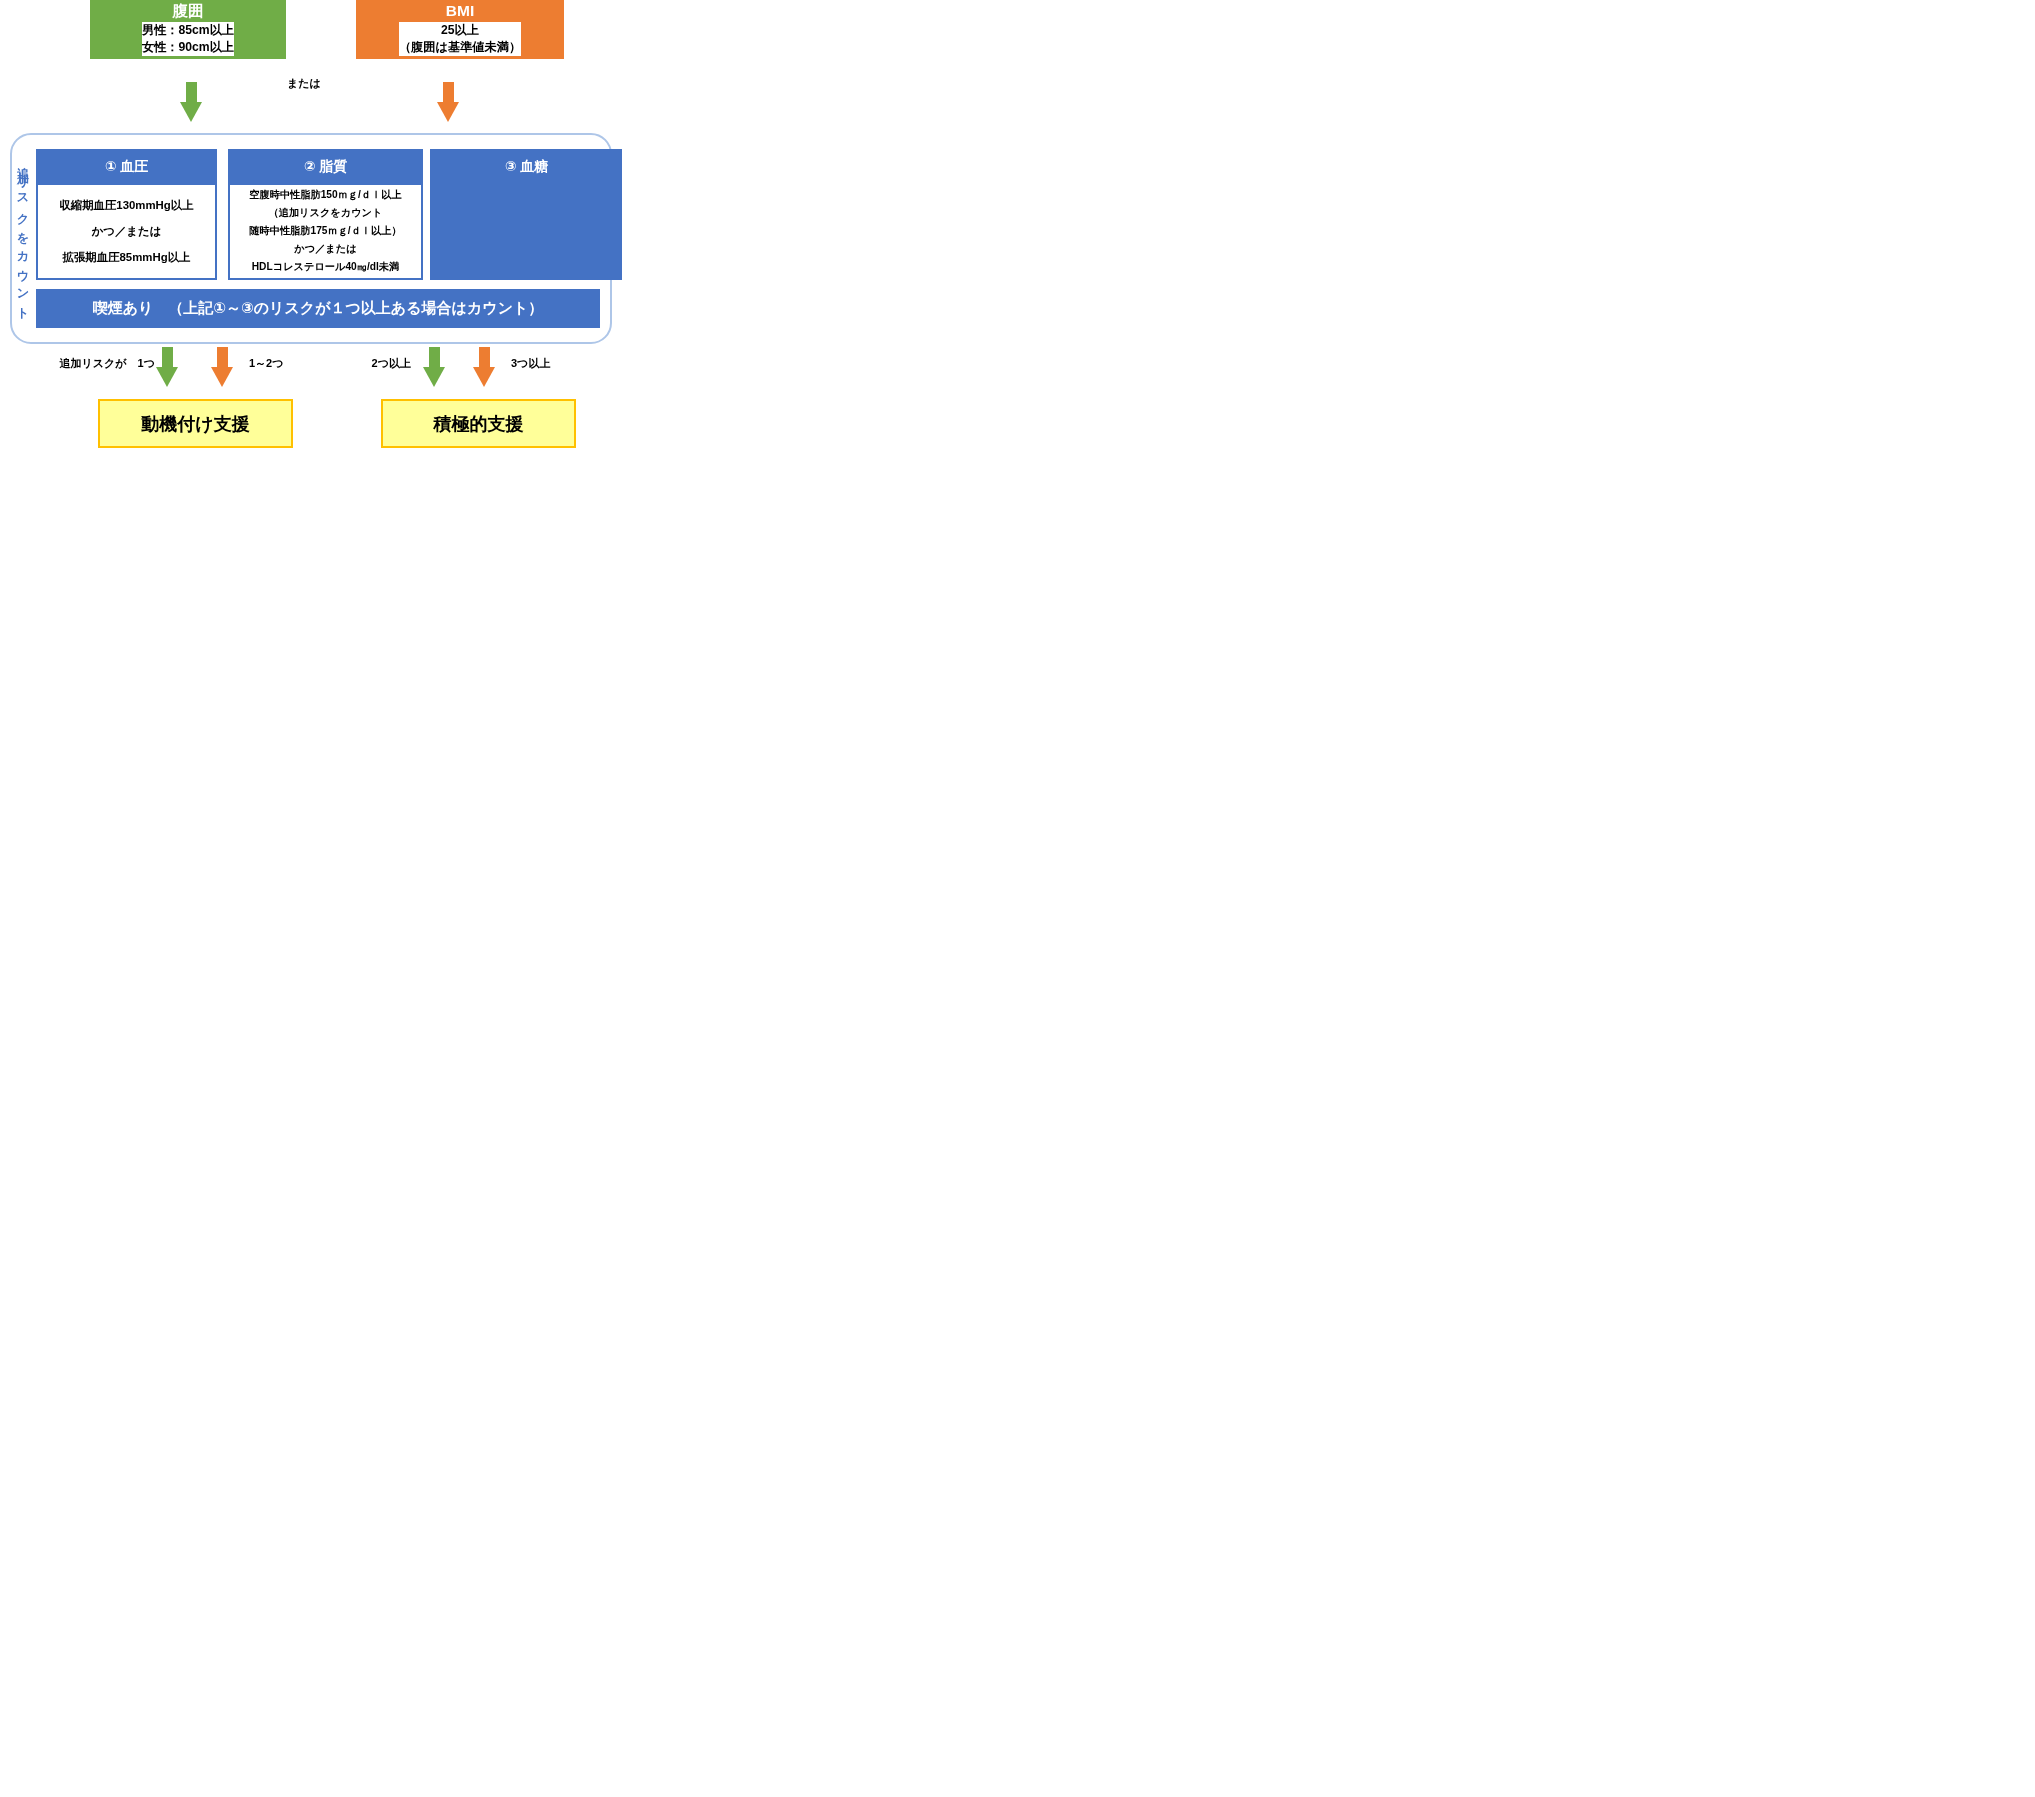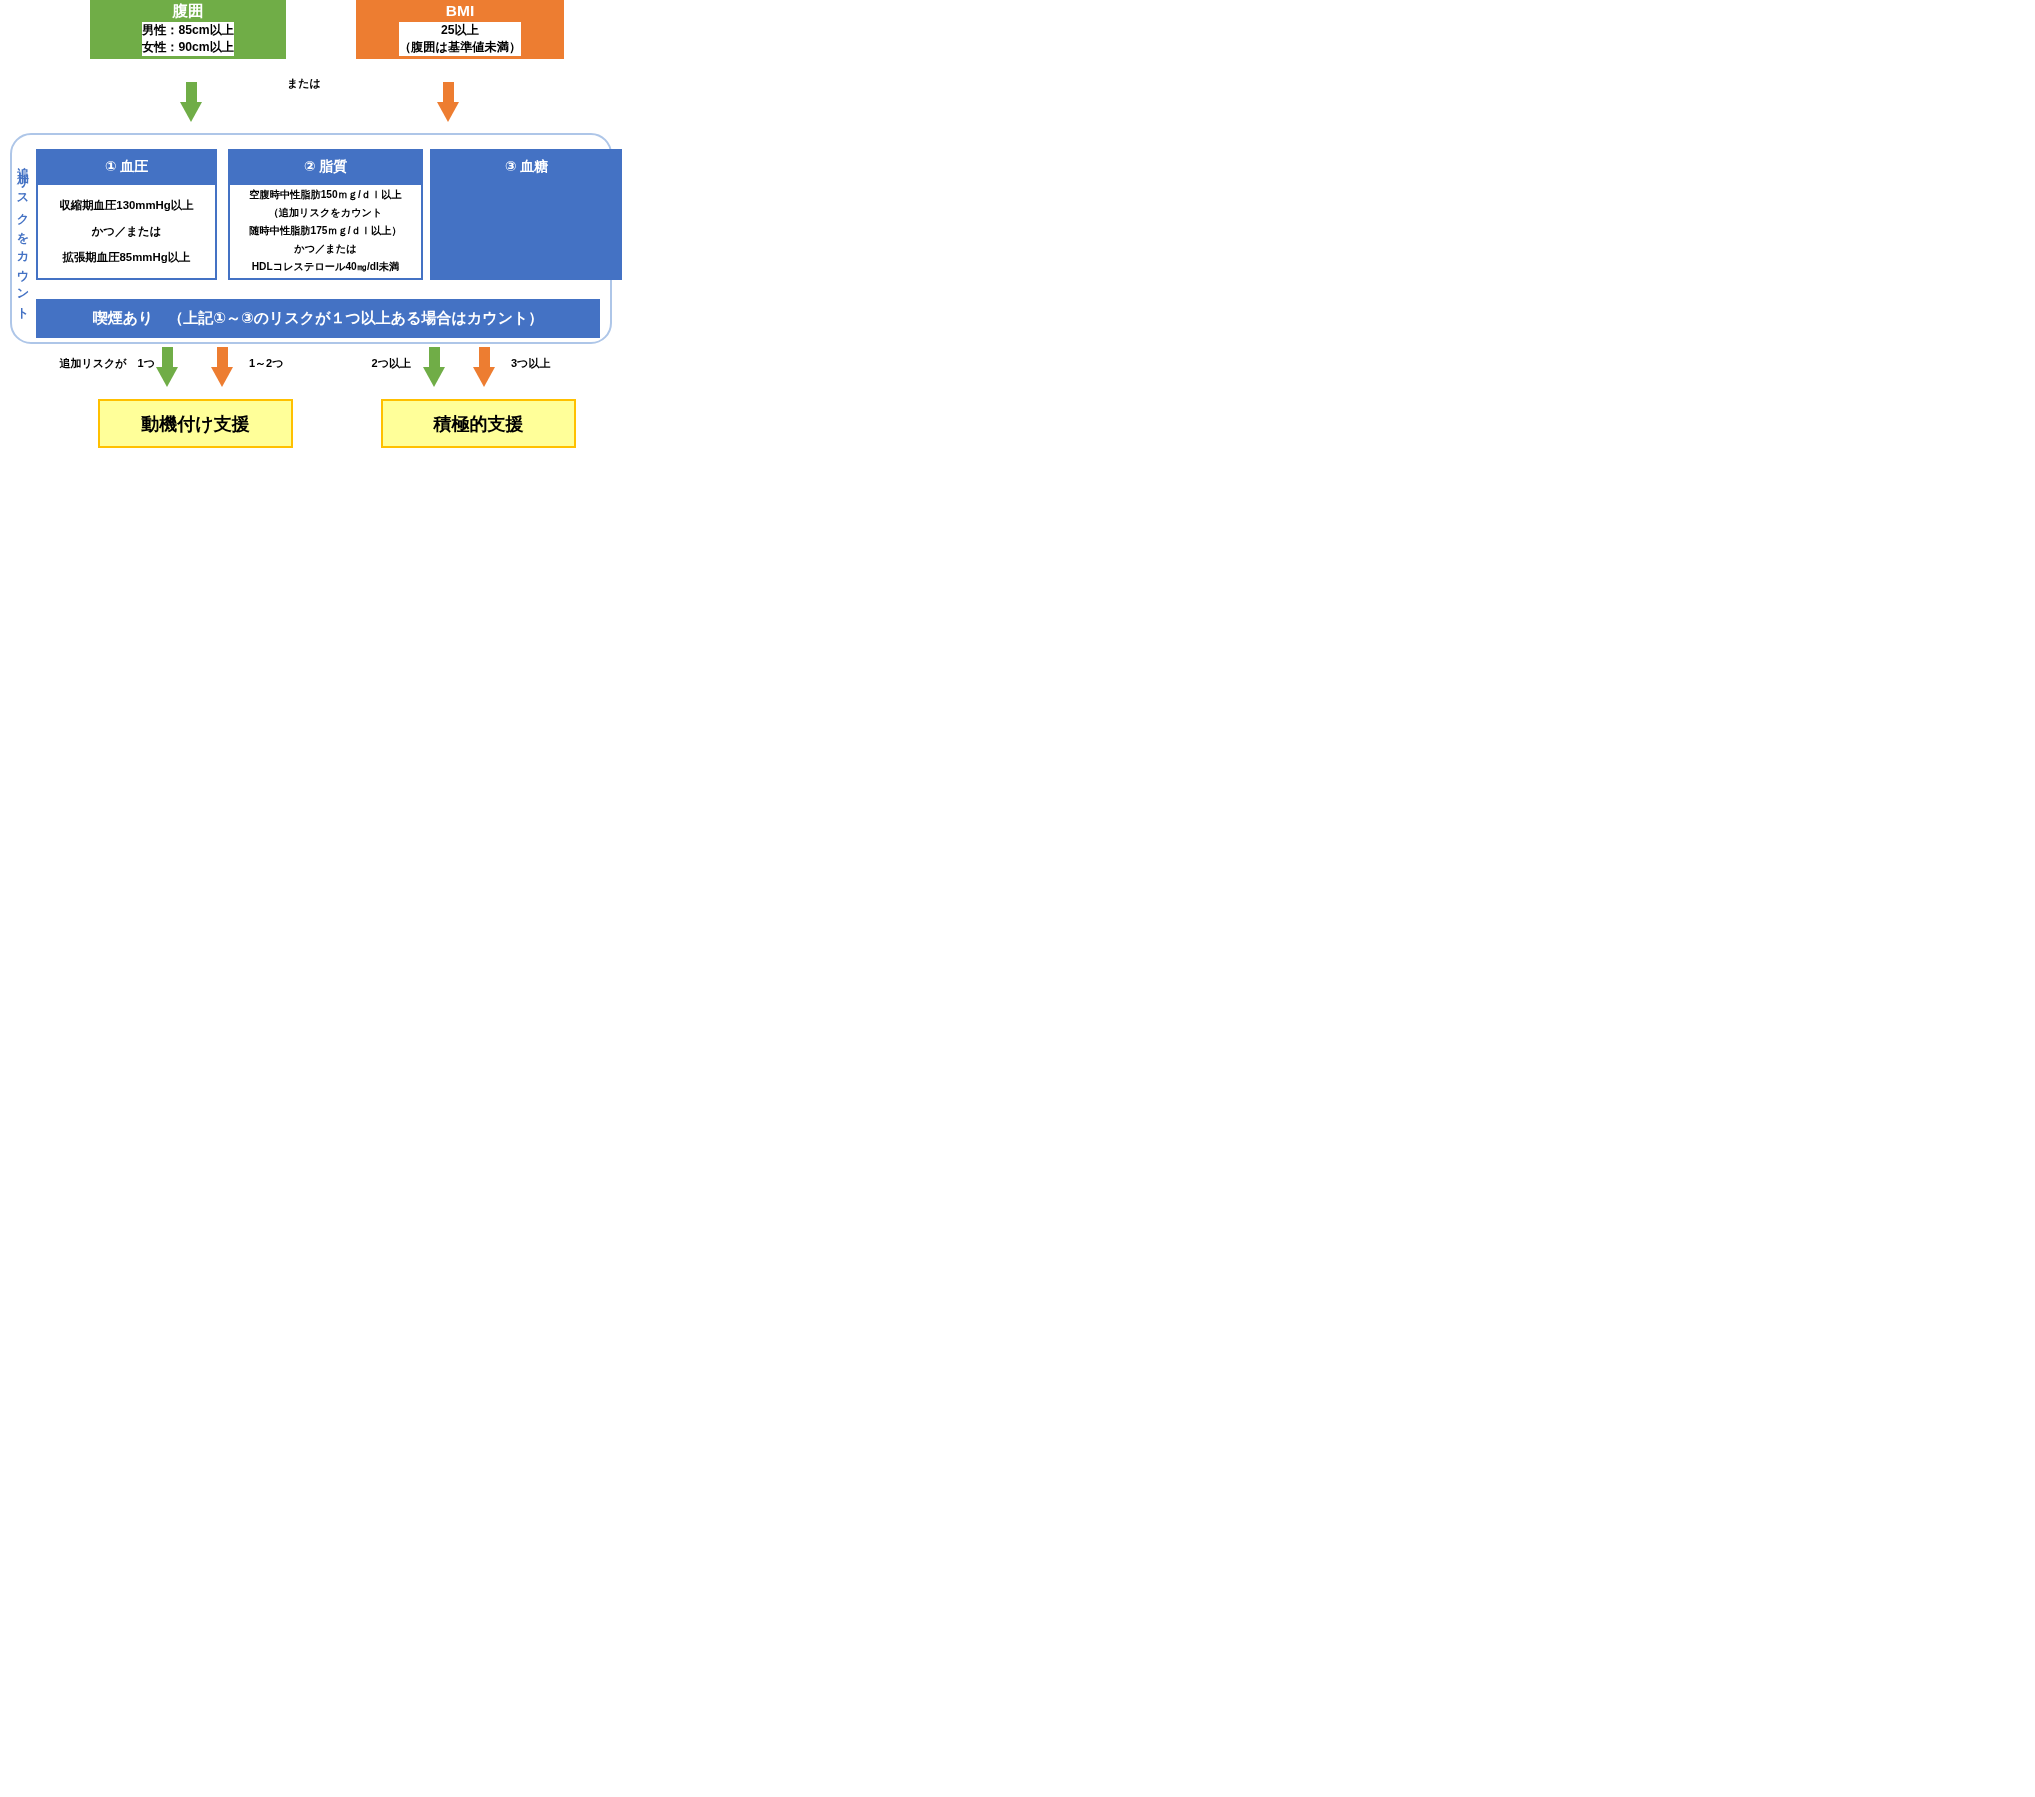--- a/index.html
+++ b/index.html
@@ -42,21 +42,21 @@
   .riskbox{position:absolute;top:149px;height:131px;box-sizing:border-box;
            background:#4472C4;padding:0 2.4px 2.4px 2.4px;display:flex;flex-direction:column;}
   .riskbox .hd{height:36px;display:flex;align-items:center;justify-content:center;
                color:#fff;font-size:14px;}
   .riskbox .bd{flex:1;background:#fff;display:flex;flex-direction:column;
                justify-content:center;align-items:center;}
   .riskbox .bd div{white-space:nowrap;}
   .bd-3line div{font-size:11.4px;line-height:26px;}
   .bd-5line div{font-size:10.2px;line-height:18px;}
 
-  #smoking-bar{position:absolute;left:36px;top:299px;width:564px;height:39px;
+  #smoking-bar{position:absolute;left:36px;top:289px;width:564px;height:39px;
                background:#4472C4;color:#fff;font-size:15px;
                display:flex;align-items:center;justify-content:center;white-space:nowrap;}
 
   
   .flow-label{position:absolute;top:355px;font-size:11px;line-height:16.3px;white-space:nowrap;}
 
   
   .outcome{position:absolute;top:399px;height:49px;box-sizing:border-box;
            background:#FFFF99;border:2.4px solid #FFC000;
            display:flex;align-items:center;justify-content:center;font-size:18px;}

